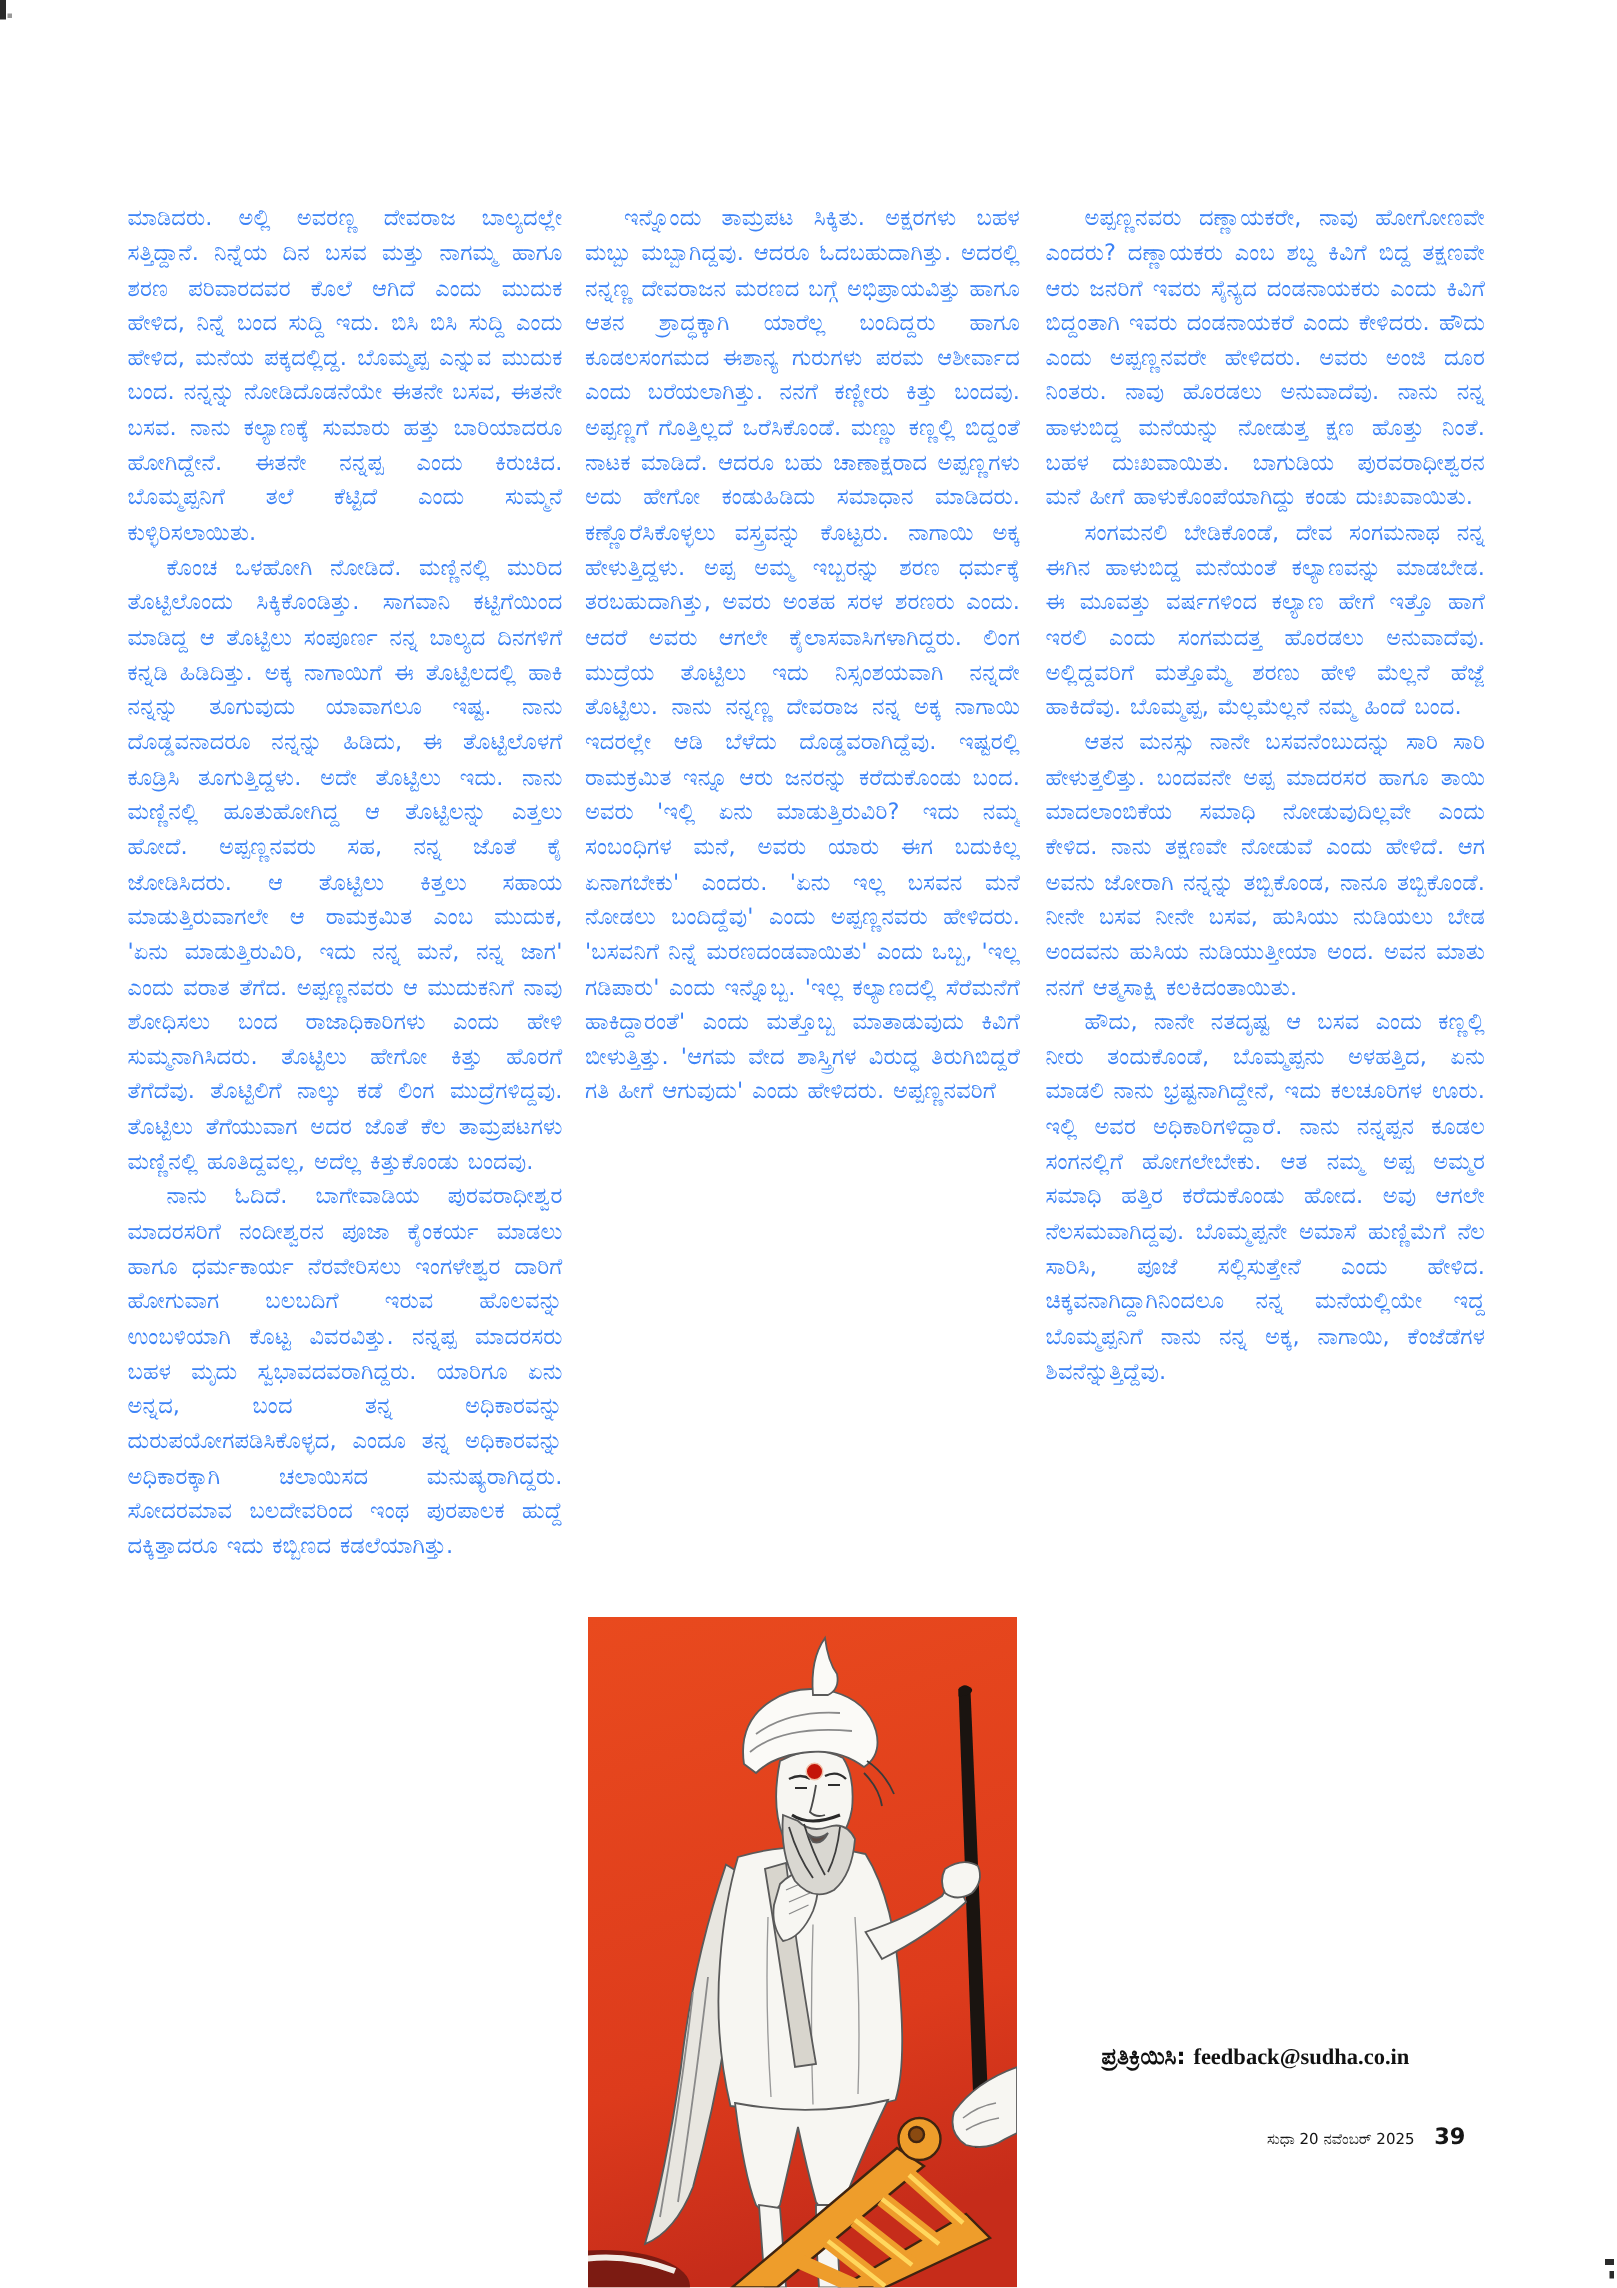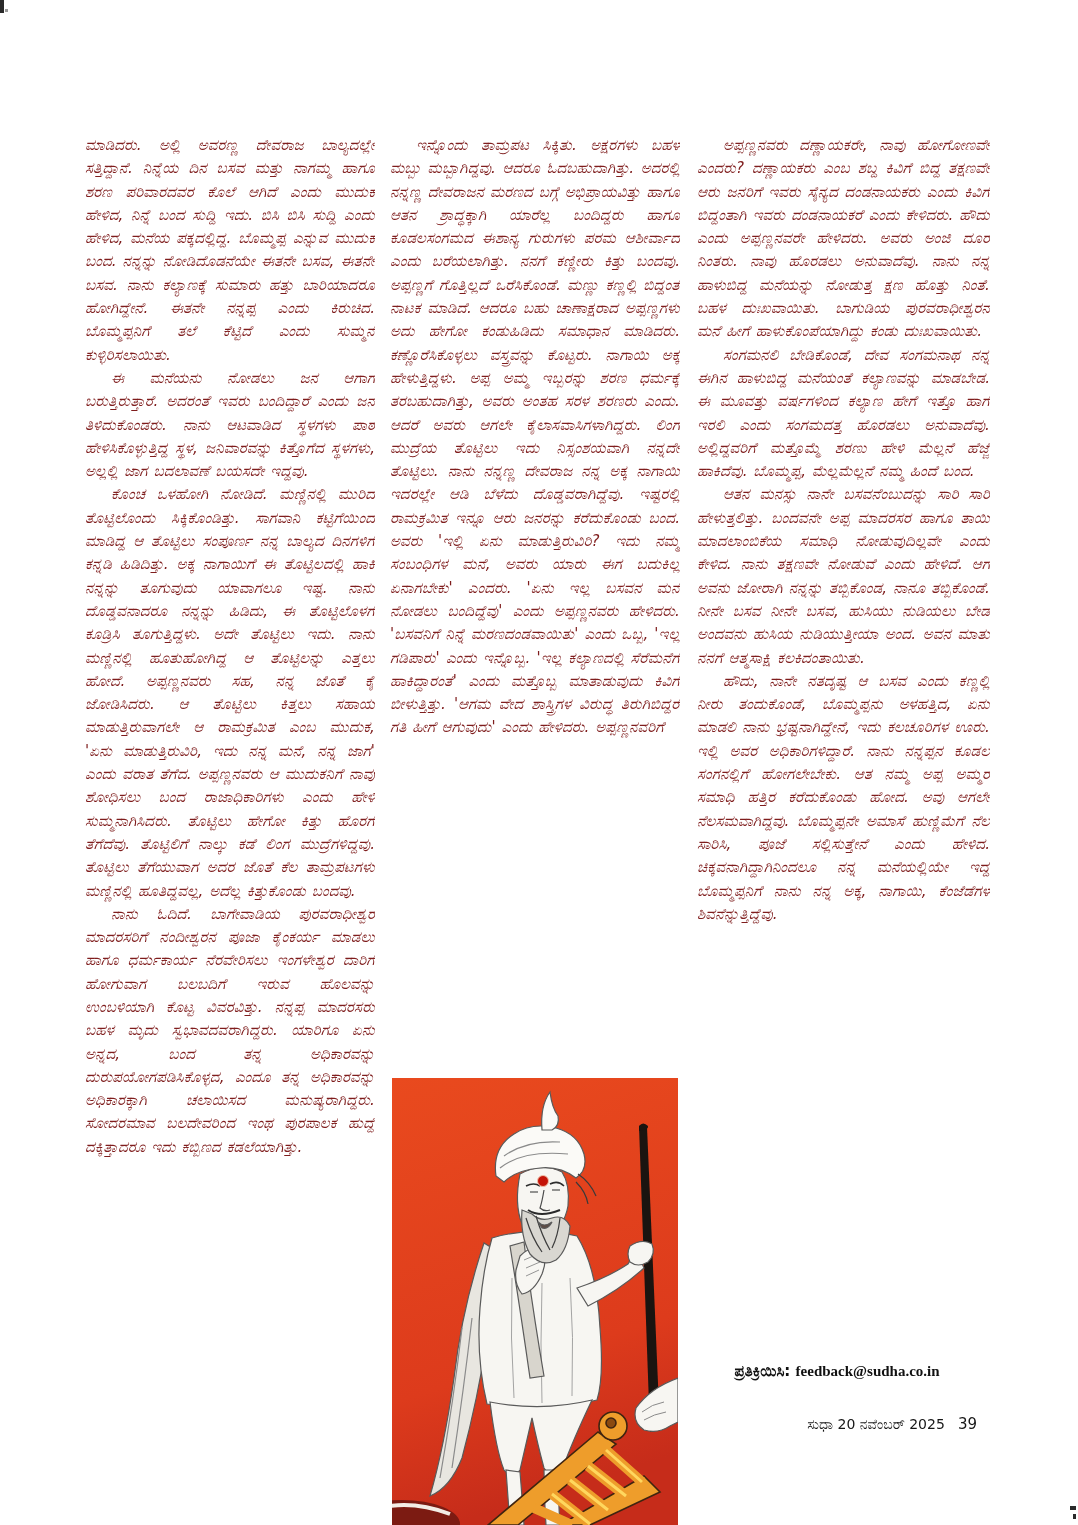--- a/index.html
+++ b/index.html
@@ -24,24 +24,23 @@
   }
   .col { overflow: hidden; }
   .col-1 { width: 290px; height: 1266px; margin-right: 15px; }
   .col-2 { width: 290px; height: 916px; margin-right: 17px; }
   .col-3 { width: 293px; height: 1196px; }
   .col p {
     margin: 0;
     text-align: justify;
     font-size: 15px;
     line-height: 23.3px;
-    color: #7f1d1d;
+    color: #3b82f6;
     letter-spacing: 0.1px;
     word-spacing: 1px;
-    font-style: italic;
   }
   .col p.indent { text-indent: 26px; }
 
   .illustration-wrap {
     position: absolute;
     left: 392px; top: 1078px;
     width: 286px; height: 447px;
   }
   .illustration-wrap svg { display: block; }
 
@@ -56,35 +55,34 @@
   }
   .feedback-line .email { font-family: "Liberation Serif", "DejaVu Serif", serif; }
 
   .page-footer {
     position: absolute;
     left: 647px; top: 1414px;
     width: 330px;
     text-align: right;
     color: #161616;
   }
-  .page-footer .issue { font-size: 14px; }
-  .page-footer .pagenum { font-size: 15px; font-weight: normal; margin-left: 8px; }
+  .page-footer .issue { font-size: 10px; }
+  .page-footer .pagenum { font-size: 15px; font-weight: bold; margin-left: 8px; }
 </style>
 </head>
 <body>
 
 <div class="print-mark" id="mark-tl"></div>
 <div class="print-mark" id="mark-tl2"></div>
 <div class="print-mark" id="mark-br"></div>
 <div class="print-mark" id="mark-br2"></div>
 
 <div class="columns">
   <div class="col col-1">
       <p>ಮಾಡಿದರು. ಅಲ್ಲಿ ಅವರಣ್ಣ ದೇವರಾಜ ಬಾಲ್ಯದಲ್ಲೇ ಸತ್ತಿದ್ದಾನೆ. ನಿನ್ನೆಯ ದಿನ ಬಸವ ಮತ್ತು ನಾಗಮ್ಮ ಹಾಗೂ ಶರಣ ಪರಿವಾರದವರ ಕೊಲೆ ಆಗಿದೆ ಎಂದು ಮುದುಕ ಹೇಳಿದ, ನಿನ್ನೆ ಬಂದ ಸುದ್ದಿ ಇದು. ಬಿಸಿ ಬಿಸಿ ಸುದ್ದಿ ಎಂದು ಹೇಳಿದ, ಮನೆಯ ಪಕ್ಕದಲ್ಲಿದ್ದ. ಬೊಮ್ಮಪ್ಪ ಎನ್ನುವ ಮುದುಕ ಬಂದ. ನನ್ನನ್ನು ನೋಡಿದೊಡನೆಯೇ ಈತನೇ ಬಸವ, ಈತನೇ ಬಸವ. ನಾನು ಕಲ್ಯಾಣಕ್ಕೆ ಸುಮಾರು ಹತ್ತು ಬಾರಿಯಾದರೂ ಹೋಗಿದ್ದೇನೆ. ಈತನೇ ನನ್ನಪ್ಪ ಎಂದು ಕಿರುಚಿದ. ಬೊಮ್ಮಪ್ಪನಿಗೆ ತಲೆ ಕೆಟ್ಟಿದೆ ಎಂದು ಸುಮ್ಮನೆ ಕುಳ್ಳಿರಿಸಲಾಯಿತು.</p>
-      <p class="indent">ಈ ಮನೆಯನು ನೋಡಲು ಜನ ಆಗಾಗ ಬರುತ್ತಿರುತ್ತಾರೆ. ಅದರಂತೆ ಇವರು ಬಂದಿದ್ದಾರೆ ಎಂದು ಜನ ತಿಳಿದುಕೊಂಡರು. ನಾನು ಆಟವಾಡಿದ ಸ್ಥಳಗಳು ಪಾಠ ಹೇಳಿಸಿಕೊಳ್ಳುತ್ತಿದ್ದ ಸ್ಥಳ, ಜನಿವಾರವನ್ನು ಕಿತ್ತೊಗೆದ ಸ್ಥಳಗಳು, ಅಲ್ಲಲ್ಲಿ ಜಾಗ ಬದಲಾವಣೆ ಬಯಸದೇ ಇದ್ದವು.</p>
       <p class="indent">ಕೊಂಚ ಒಳಹೋಗಿ ನೋಡಿದೆ. ಮಣ್ಣಿನಲ್ಲಿ ಮುರಿದ ತೊಟ್ಟಿಲೊಂದು ಸಿಕ್ಕಿಕೊಂಡಿತ್ತು. ಸಾಗವಾನಿ ಕಟ್ಟಿಗೆಯಿಂದ ಮಾಡಿದ್ದ ಆ ತೊಟ್ಟಿಲು ಸಂಪೂರ್ಣ ನನ್ನ ಬಾಲ್ಯದ ದಿನಗಳಿಗೆ ಕನ್ನಡಿ ಹಿಡಿದಿತ್ತು. ಅಕ್ಕ ನಾಗಾಯಿಗೆ ಈ ತೊಟ್ಟಿಲದಲ್ಲಿ ಹಾಕಿ ನನ್ನನ್ನು ತೂಗುವುದು ಯಾವಾಗಲೂ ಇಷ್ಟ. ನಾನು ದೊಡ್ಡವನಾದರೂ ನನ್ನನ್ನು ಹಿಡಿದು, ಈ ತೊಟ್ಟಿಲೊಳಗೆ ಕೂಡ್ರಿಸಿ ತೂಗುತ್ತಿದ್ದಳು. ಅದೇ ತೊಟ್ಟಿಲು ಇದು. ನಾನು ಮಣ್ಣಿನಲ್ಲಿ ಹೂತುಹೋಗಿದ್ದ ಆ ತೊಟ್ಟಿಲನ್ನು ಎತ್ತಲು ಹೋದೆ. ಅಪ್ಪಣ್ಣನವರು ಸಹ, ನನ್ನ ಜೊತೆ ಕೈ ಜೋಡಿಸಿದರು. ಆ ತೊಟ್ಟಿಲು ಕಿತ್ತಲು ಸಹಾಯ ಮಾಡುತ್ತಿರುವಾಗಲೇ ಆ ರಾಮಕ್ರಮಿತ ಎಂಬ ಮುದುಕ, 'ಏನು ಮಾಡುತ್ತಿರುವಿರಿ, ಇದು ನನ್ನ ಮನೆ, ನನ್ನ ಜಾಗ' ಎಂದು ವರಾತ ತೆಗೆದ. ಅಪ್ಪಣ್ಣನವರು ಆ ಮುದುಕನಿಗೆ ನಾವು ಶೋಧಿಸಲು ಬಂದ ರಾಜಾಧಿಕಾರಿಗಳು ಎಂದು ಹೇಳಿ ಸುಮ್ಮನಾಗಿಸಿದರು. ತೊಟ್ಟಿಲು ಹೇಗೋ ಕಿತ್ತು ಹೊರಗೆ ತೆಗೆದೆವು. ತೊಟ್ಟಿಲಿಗೆ ನಾಲ್ಕು ಕಡೆ ಲಿಂಗ ಮುದ್ರೆಗಳಿದ್ದವು. ತೊಟ್ಟಿಲು ತೆಗೆಯುವಾಗ ಅದರ ಜೊತೆ ಕೆಲ ತಾಮ್ರಪಟಗಳು ಮಣ್ಣಿನಲ್ಲಿ ಹೂತಿದ್ದವಲ್ಲ, ಅದೆಲ್ಲ ಕಿತ್ತುಕೊಂಡು ಬಂದವು.</p>
       <p class="indent">ನಾನು ಓದಿದೆ. ಬಾಗೇವಾಡಿಯ ಪುರವರಾಧೀಶ್ವರ ಮಾದರಸರಿಗೆ ನಂದೀಶ್ವರನ ಪೂಜಾ ಕೈಂಕರ್ಯ ಮಾಡಲು ಹಾಗೂ ಧರ್ಮಕಾರ್ಯ ನೆರವೇರಿಸಲು ಇಂಗಳೇಶ್ವರ ದಾರಿಗೆ ಹೋಗುವಾಗ ಬಲಬದಿಗೆ ಇರುವ ಹೊಲವನ್ನು ಉಂಬಳಿಯಾಗಿ ಕೊಟ್ಟ ವಿವರವಿತ್ತು. ನನ್ನಪ್ಪ ಮಾದರಸರು ಬಹಳ ಮೃದು ಸ್ವಭಾವದವರಾಗಿದ್ದರು. ಯಾರಿಗೂ ಏನು ಅನ್ನದ, ಬಂದ ತನ್ನ ಅಧಿಕಾರವನ್ನು ದುರುಪಯೋಗಪಡಿಸಿಕೊಳ್ಳದ, ಎಂದೂ ತನ್ನ ಅಧಿಕಾರವನ್ನು ಅಧಿಕಾರಕ್ಕಾಗಿ ಚಲಾಯಿಸದ ಮನುಷ್ಯರಾಗಿದ್ದರು. ಸೋದರಮಾವ ಬಲದೇವರಿಂದ ಇಂಥ ಪುರಪಾಲಕ ಹುದ್ದೆ ದಕ್ಕಿತ್ತಾದರೂ ಇದು ಕಬ್ಬಿಣದ ಕಡಲೆಯಾಗಿತ್ತು.</p>
     </div>
   <div class="col col-2">
       <p class="indent">ಇನ್ನೊಂದು ತಾಮ್ರಪಟ ಸಿಕ್ಕಿತು. ಅಕ್ಷರಗಳು ಬಹಳ ಮಬ್ಬು ಮಬ್ಬಾಗಿದ್ದವು. ಆದರೂ ಓದಬಹುದಾಗಿತ್ತು. ಅದರಲ್ಲಿ ನನ್ನಣ್ಣ ದೇವರಾಜನ ಮರಣದ ಬಗ್ಗೆ ಅಭಿಪ್ರಾಯವಿತ್ತು ಹಾಗೂ ಆತನ ಶ್ರಾದ್ಧಕ್ಕಾಗಿ ಯಾರೆಲ್ಲ ಬಂದಿದ್ದರು ಹಾಗೂ ಕೂಡಲಸಂಗಮದ ಈಶಾನ್ಯ ಗುರುಗಳು ಪರಮ ಆಶೀರ್ವಾದ ಎಂದು ಬರೆಯಲಾಗಿತ್ತು. ನನಗೆ ಕಣ್ಣೀರು ಕಿತ್ತು ಬಂದವು. ಅಪ್ಪಣ್ಣಗೆ ಗೊತ್ತಿಲ್ಲದೆ ಒರೆಸಿಕೊಂಡೆ. ಮಣ್ಣು ಕಣ್ಣಲ್ಲಿ ಬಿದ್ದಂತೆ ನಾಟಕ ಮಾಡಿದೆ. ಆದರೂ ಬಹು ಚಾಣಾಕ್ಷರಾದ ಅಪ್ಪಣ್ಣಗಳು ಅದು ಹೇಗೋ ಕಂಡುಹಿಡಿದು ಸಮಾಧಾನ ಮಾಡಿದರು. ಕಣ್ಣೊರೆಸಿಕೊಳ್ಳಲು ವಸ್ತ್ರವನ್ನು ಕೊಟ್ಟರು. ನಾಗಾಯಿ ಅಕ್ಕ ಹೇಳುತ್ತಿದ್ದಳು. ಅಪ್ಪ ಅಮ್ಮ ಇಬ್ಬರನ್ನು ಶರಣ ಧರ್ಮಕ್ಕೆ ತರಬಹುದಾಗಿತ್ತು, ಅವರು ಅಂತಹ ಸರಳ ಶರಣರು ಎಂದು. ಆದರೆ ಅವರು ಆಗಲೇ ಕೈಲಾಸವಾಸಿಗಳಾಗಿದ್ದರು. ಲಿಂಗ ಮುದ್ರೆಯ ತೊಟ್ಟಿಲು ಇದು ನಿಸ್ಸಂಶಯವಾಗಿ ನನ್ನದೇ ತೊಟ್ಟಿಲು. ನಾನು ನನ್ನಣ್ಣ ದೇವರಾಜ ನನ್ನ ಅಕ್ಕ ನಾಗಾಯಿ ಇದರಲ್ಲೇ ಆಡಿ ಬೆಳೆದು ದೊಡ್ಡವರಾಗಿದ್ದೆವು. ಇಷ್ಟರಲ್ಲಿ ರಾಮಕ್ರಮಿತ ಇನ್ನೂ ಆರು ಜನರನ್ನು ಕರೆದುಕೊಂಡು ಬಂದ. ಅವರು 'ಇಲ್ಲಿ ಏನು ಮಾಡುತ್ತಿರುವಿರಿ? ಇದು ನಮ್ಮ ಸಂಬಂಧಿಗಳ ಮನೆ, ಅವರು ಯಾರು ಈಗ ಬದುಕಿಲ್ಲ ಏನಾಗಬೇಕು' ಎಂದರು. 'ಏನು ಇಲ್ಲ ಬಸವನ ಮನೆ ನೋಡಲು ಬಂದಿದ್ದೆವು' ಎಂದು ಅಪ್ಪಣ್ಣನವರು ಹೇಳಿದರು. 'ಬಸವನಿಗೆ ನಿನ್ನೆ ಮರಣದಂಡವಾಯಿತು' ಎಂದು ಒಬ್ಬ, 'ಇಲ್ಲ ಗಡಿಪಾರು' ಎಂದು ಇನ್ನೊಬ್ಬ. 'ಇಲ್ಲ ಕಲ್ಯಾಣದಲ್ಲಿ ಸೆರೆಮನೆಗೆ ಹಾಕಿದ್ದಾರಂತೆ' ಎಂದು ಮತ್ತೊಬ್ಬ ಮಾತಾಡುವುದು ಕಿವಿಗೆ ಬೀಳುತ್ತಿತ್ತು. 'ಆಗಮ ವೇದ ಶಾಸ್ತ್ರಿಗಳ ವಿರುದ್ಧ ತಿರುಗಿಬಿದ್ದರೆ ಗತಿ ಹೀಗೆ ಆಗುವುದು' ಎಂದು ಹೇಳಿದರು. ಅಪ್ಪಣ್ಣನವರಿಗೆ</p>
     </div>
   <div class="col col-3">
       <p class="indent">ಅಪ್ಪಣ್ಣನವರು ದಣ್ಣಾಯಕರೇ, ನಾವು ಹೋಗೋಣವೇ ಎಂದರು? ದಣ್ಣಾಯಕರು ಎಂಬ ಶಬ್ದ ಕಿವಿಗೆ ಬಿದ್ದ ತಕ್ಷಣವೇ ಆರು ಜನರಿಗೆ ಇವರು ಸೈನ್ಯದ ದಂಡನಾಯಕರು ಎಂದು ಕಿವಿಗೆ ಬಿದ್ದಂತಾಗಿ ಇವರು ದಂಡನಾಯಕರೆ ಎಂದು ಕೇಳಿದರು. ಹೌದು ಎಂದು ಅಪ್ಪಣ್ಣನವರೇ ಹೇಳಿದರು. ಅವರು ಅಂಜಿ ದೂರ ನಿಂತರು. ನಾವು ಹೊರಡಲು ಅನುವಾದೆವು. ನಾನು ನನ್ನ ಹಾಳುಬಿದ್ದ ಮನೆಯನ್ನು ನೋಡುತ್ತ ಕ್ಷಣ ಹೊತ್ತು ನಿಂತೆ. ಬಹಳ ದುಃಖವಾಯಿತು. ಬಾಗುಡಿಯ ಪುರವರಾಧೀಶ್ವರನ ಮನೆ ಹೀಗೆ ಹಾಳುಕೊಂಪೆಯಾಗಿದ್ದು ಕಂಡು ದುಃಖವಾಯಿತು.</p>
       <p class="indent">ಸಂಗಮನಲಿ ಬೇಡಿಕೊಂಡೆ, ದೇವ ಸಂಗಮನಾಥ ನನ್ನ ಈಗಿನ ಹಾಳುಬಿದ್ದ ಮನೆಯಂತೆ ಕಲ್ಯಾಣವನ್ನು ಮಾಡಬೇಡ. ಈ ಮೂವತ್ತು ವರ್ಷಗಳಿಂದ ಕಲ್ಯಾಣ ಹೇಗೆ ಇತ್ತೊ ಹಾಗೆ ಇರಲಿ ಎಂದು ಸಂಗಮದತ್ತ ಹೊರಡಲು ಅನುವಾದೆವು. ಅಲ್ಲಿದ್ದವರಿಗೆ ಮತ್ತೊಮ್ಮೆ ಶರಣು ಹೇಳಿ ಮೆಲ್ಲನೆ ಹೆಜ್ಜೆ ಹಾಕಿದೆವು. ಬೊಮ್ಮಪ್ಪ, ಮೆಲ್ಲಮೆಲ್ಲನೆ ನಮ್ಮ ಹಿಂದೆ ಬಂದ.</p>
       <p class="indent">ಆತನ ಮನಸ್ಸು ನಾನೇ ಬಸವನೆಂಬುದನ್ನು ಸಾರಿ ಸಾರಿ ಹೇಳುತ್ತಲಿತ್ತು. ಬಂದವನೇ ಅಪ್ಪ ಮಾದರಸರ ಹಾಗೂ ತಾಯಿ ಮಾದಲಾಂಬಿಕೆಯ ಸಮಾಧಿ ನೋಡುವುದಿಲ್ಲವೇ ಎಂದು ಕೇಳಿದ. ನಾನು ತಕ್ಷಣವೇ ನೋಡುವೆ ಎಂದು ಹೇಳಿದೆ. ಆಗ ಅವನು ಜೋರಾಗಿ ನನ್ನನ್ನು ತಬ್ಬಿಕೊಂಡ, ನಾನೂ ತಬ್ಬಿಕೊಂಡೆ. ನೀನೇ ಬಸವ ನೀನೇ ಬಸವ, ಹುಸಿಯು ನುಡಿಯಲು ಬೇಡ ಅಂದವನು ಹುಸಿಯ ನುಡಿಯುತ್ತೀಯಾ ಅಂದ. ಅವನ ಮಾತು ನನಗೆ ಆತ್ಮಸಾಕ್ಷಿ ಕಲಕಿದಂತಾಯಿತು.</p>

